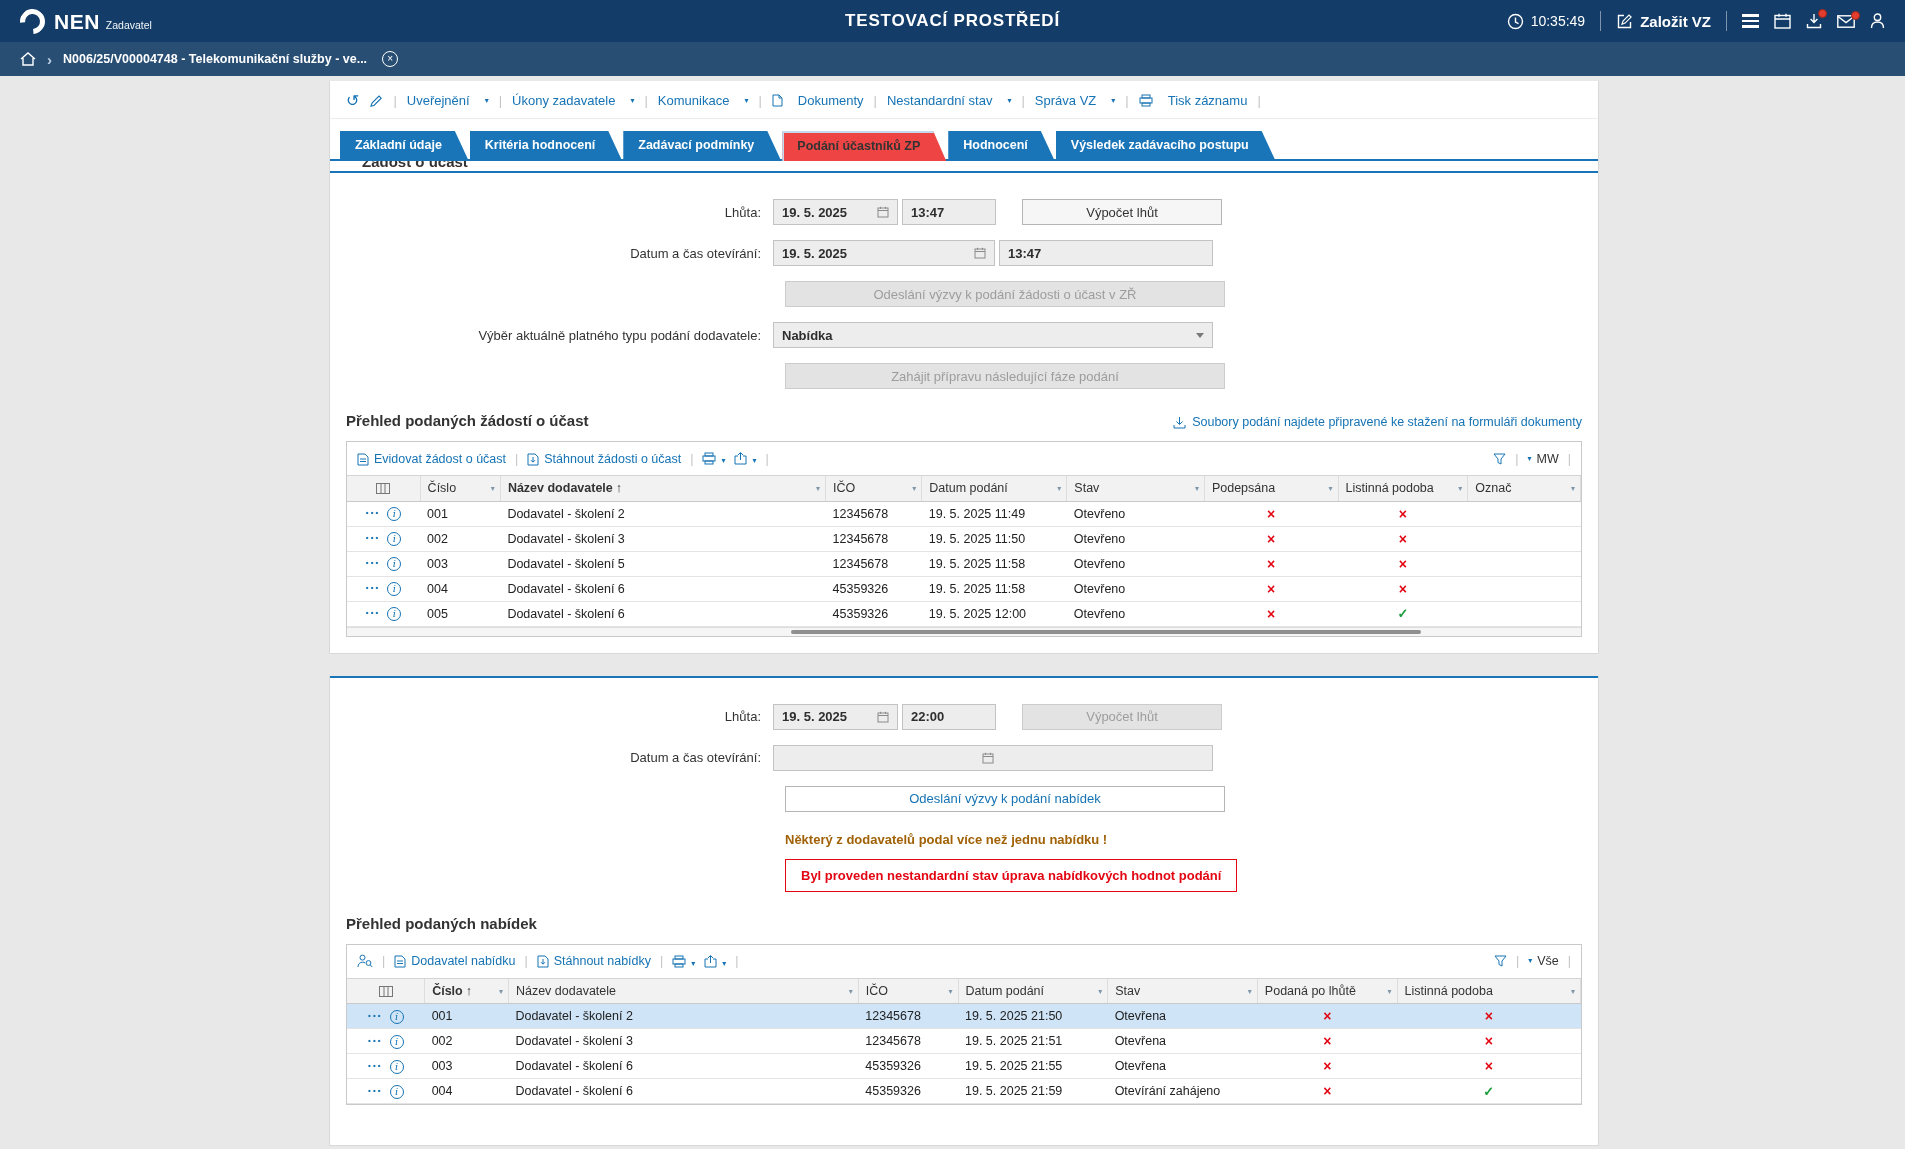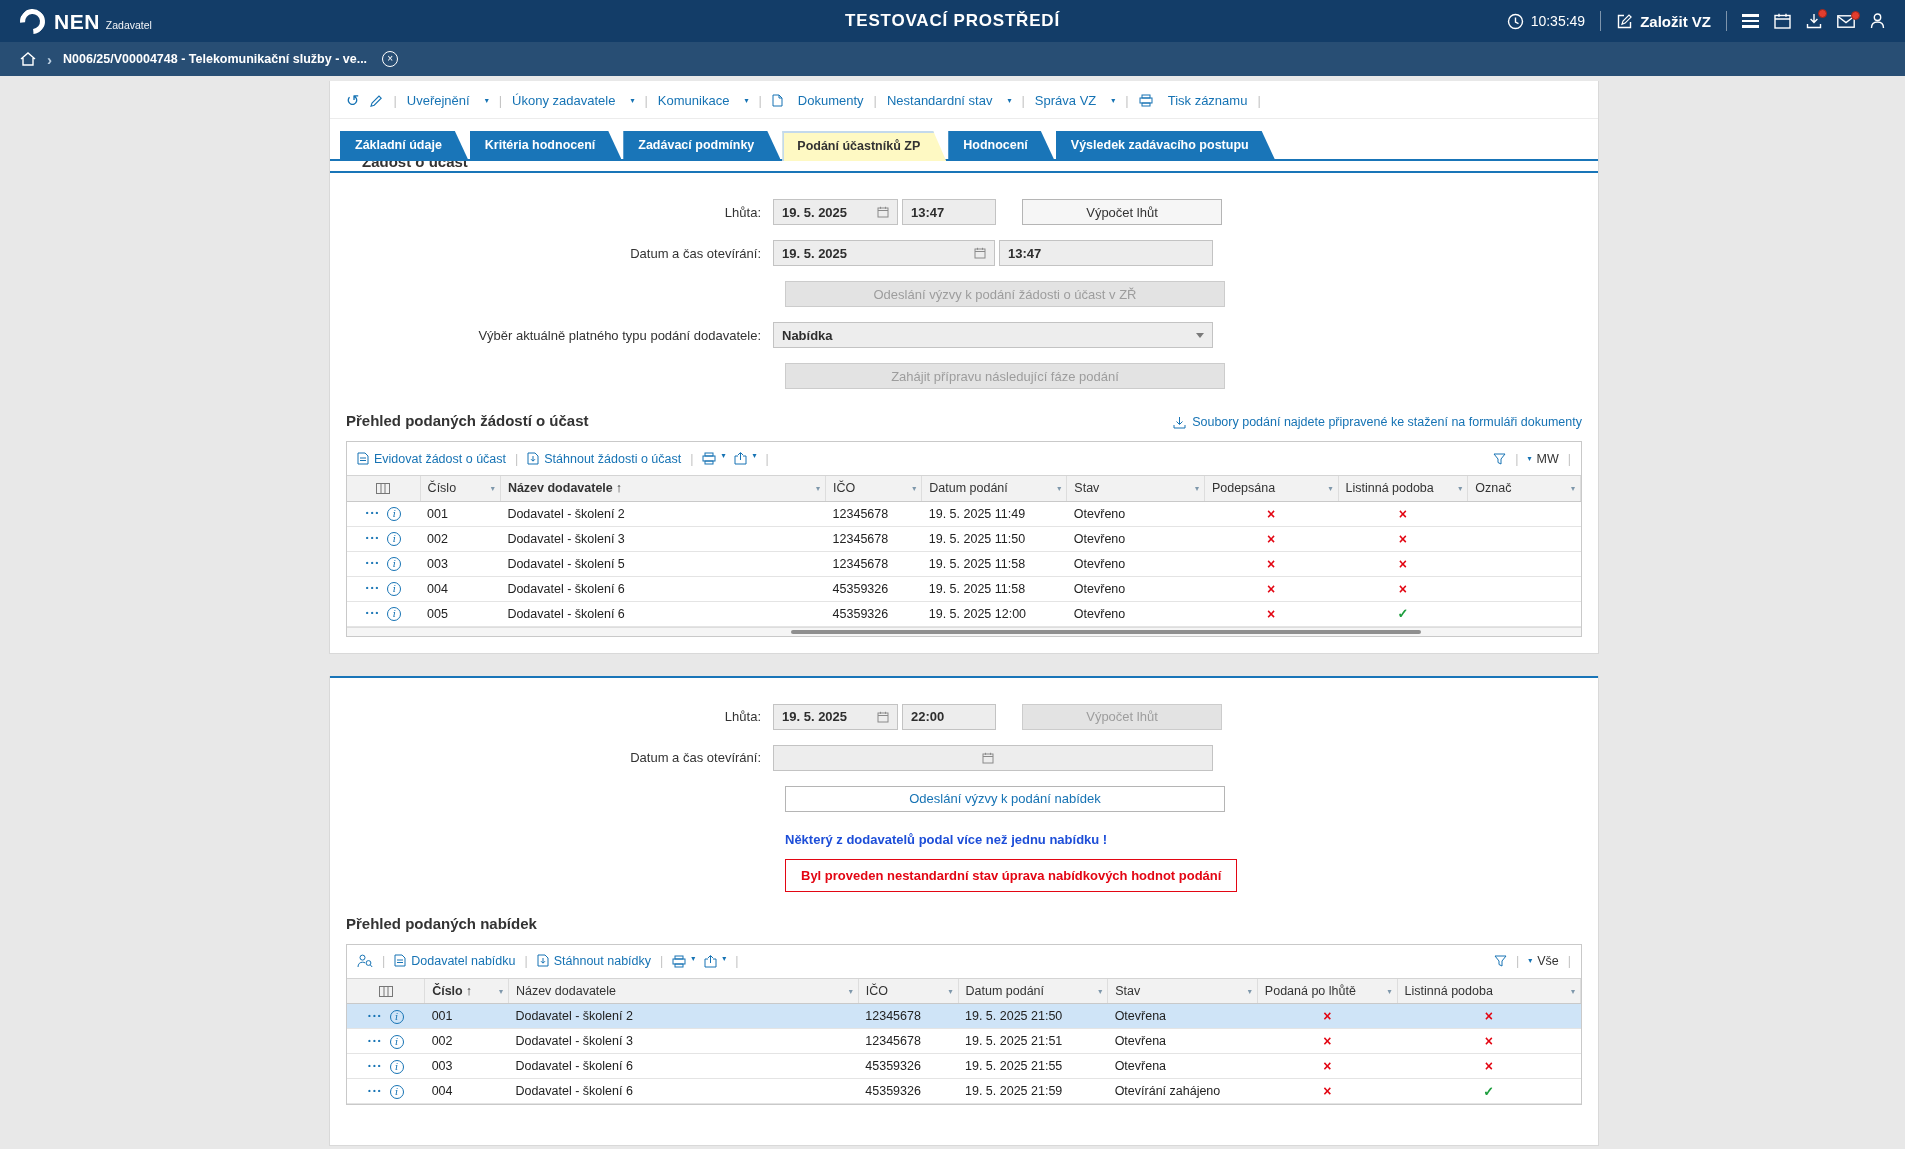--- a/index.html
+++ b/index.html
@@ -41,21 +41,21 @@
   .rt-item{display:inline-flex;align-items:center;gap:15px;color:#1673b4;cursor:pointer;white-space:nowrap}
   .rt-sep{color:#c4c4c4}
   .rt-glyph{font-size:16px;line-height:14px;cursor:pointer}
   .caret-ch{font-size:8px;line-height:8px;color:#1673b4}
 
   
   .tabs{display:flex;align-items:center;padding:12px 0 0 10px;border-bottom:2px solid #1975b8}
   .tab{height:28px;display:flex;align-items:center;background:#1975b8;color:#fff;font-weight:bold;font-size:12.5px;
        padding:0 26px 0 15px;margin-right:2px;cursor:pointer;white-space:nowrap;
        clip-path:polygon(0 0,calc(100% - 13px) 0,100% 100%,0 100%)}
-  .tab.active{background:#fef9c3;color:#333;height:30px;margin-bottom:-2px;z-index:3;position:relative;
+  .tab.active{background:#ef4444;color:#333;height:30px;margin-bottom:-2px;z-index:3;position:relative;
        box-shadow:inset 0 2px 0 #c3d9ec,inset 2px 0 0 #c3d9ec}
 
   
   .clipped-head{height:10px;overflow:hidden;position:relative;margin:0 16px}
   .clipped-head h2{position:absolute;left:16px;top:-8px;font-size:15px}
   .section-rule{height:2px;background:#1975b8}
 
   h2.sec{font-size:15px;color:#333}
   .offers-title{padding:10px 16px 5px;font-size:15.5px}
 
@@ -75,27 +75,27 @@
   .btn-offset{margin-left:455px}
   .gap18{width:18px}
   .sel-caret{width:0;height:0;border-left:4px solid transparent;border-right:4px solid transparent;border-top:5px solid #7a7a7a}
   .dropdown{cursor:pointer}
 
   
   .overview-row{display:flex;align-items:flex-end;justify-content:space-between;margin:23px 16px 0}
   .files-link{display:inline-flex;align-items:center;gap:6px;color:#1673b4;font-size:12.5px;cursor:pointer}
 
   
-  .warn-red{margin:20px 0 0 455px;color:#1d4ed8;font-weight:bold;font-size:13px}
+  .warn-red{margin:20px 0 0 455px;color:#a16207;font-weight:bold;font-size:13px}
   .warn-box{display:inline-block;margin:12px 0 0 455px;border:1px solid #e30613;color:#e30613;font-weight:bold;font-size:13px;padding:8px 15px}
 
   
   .grid-panel{margin:12px 16px 0;border:1px solid #c9c9c9}
   .grid-toolbar{display:flex;align-items:center;height:34px;padding:0 10px;gap:9px;border-bottom:1px solid #d4d4d4;font-size:12.5px}
-  .gt-link{display:inline-flex;align-items:flex-start;gap:5px;color:#1673b4;cursor:pointer;white-space:nowrap}
+  .gt-link{display:inline-flex;align-items:flex-end;gap:5px;color:#1673b4;cursor:pointer;white-space:nowrap}
   .gt-sep{color:#c4c4c4}
   .gt-right{margin-left:auto;display:flex;align-items:center;gap:9px}
   .view-sel{display:inline-flex;align-items:center;gap:5px;cursor:pointer;color:#333}
   .view-sel .caret-ch{color:#1673b4}
   .grid-wrap{overflow:hidden;width:100%}
   table.grid{border-collapse:collapse;table-layout:fixed}
   table.grid th{background:#f2f2f2;border-right:1px solid #ddd;border-bottom:1px solid #c9c9c9;height:25px;
        font-weight:normal;font-size:12.5px;color:#333;text-align:left;padding:0 18px 0 7px;position:relative;white-space:nowrap;overflow:hidden;cursor:pointer}
   table.grid th .th-lb.sorted{font-weight:bold}
   .sort-ar{font-weight:bold;margin-left:3px}

